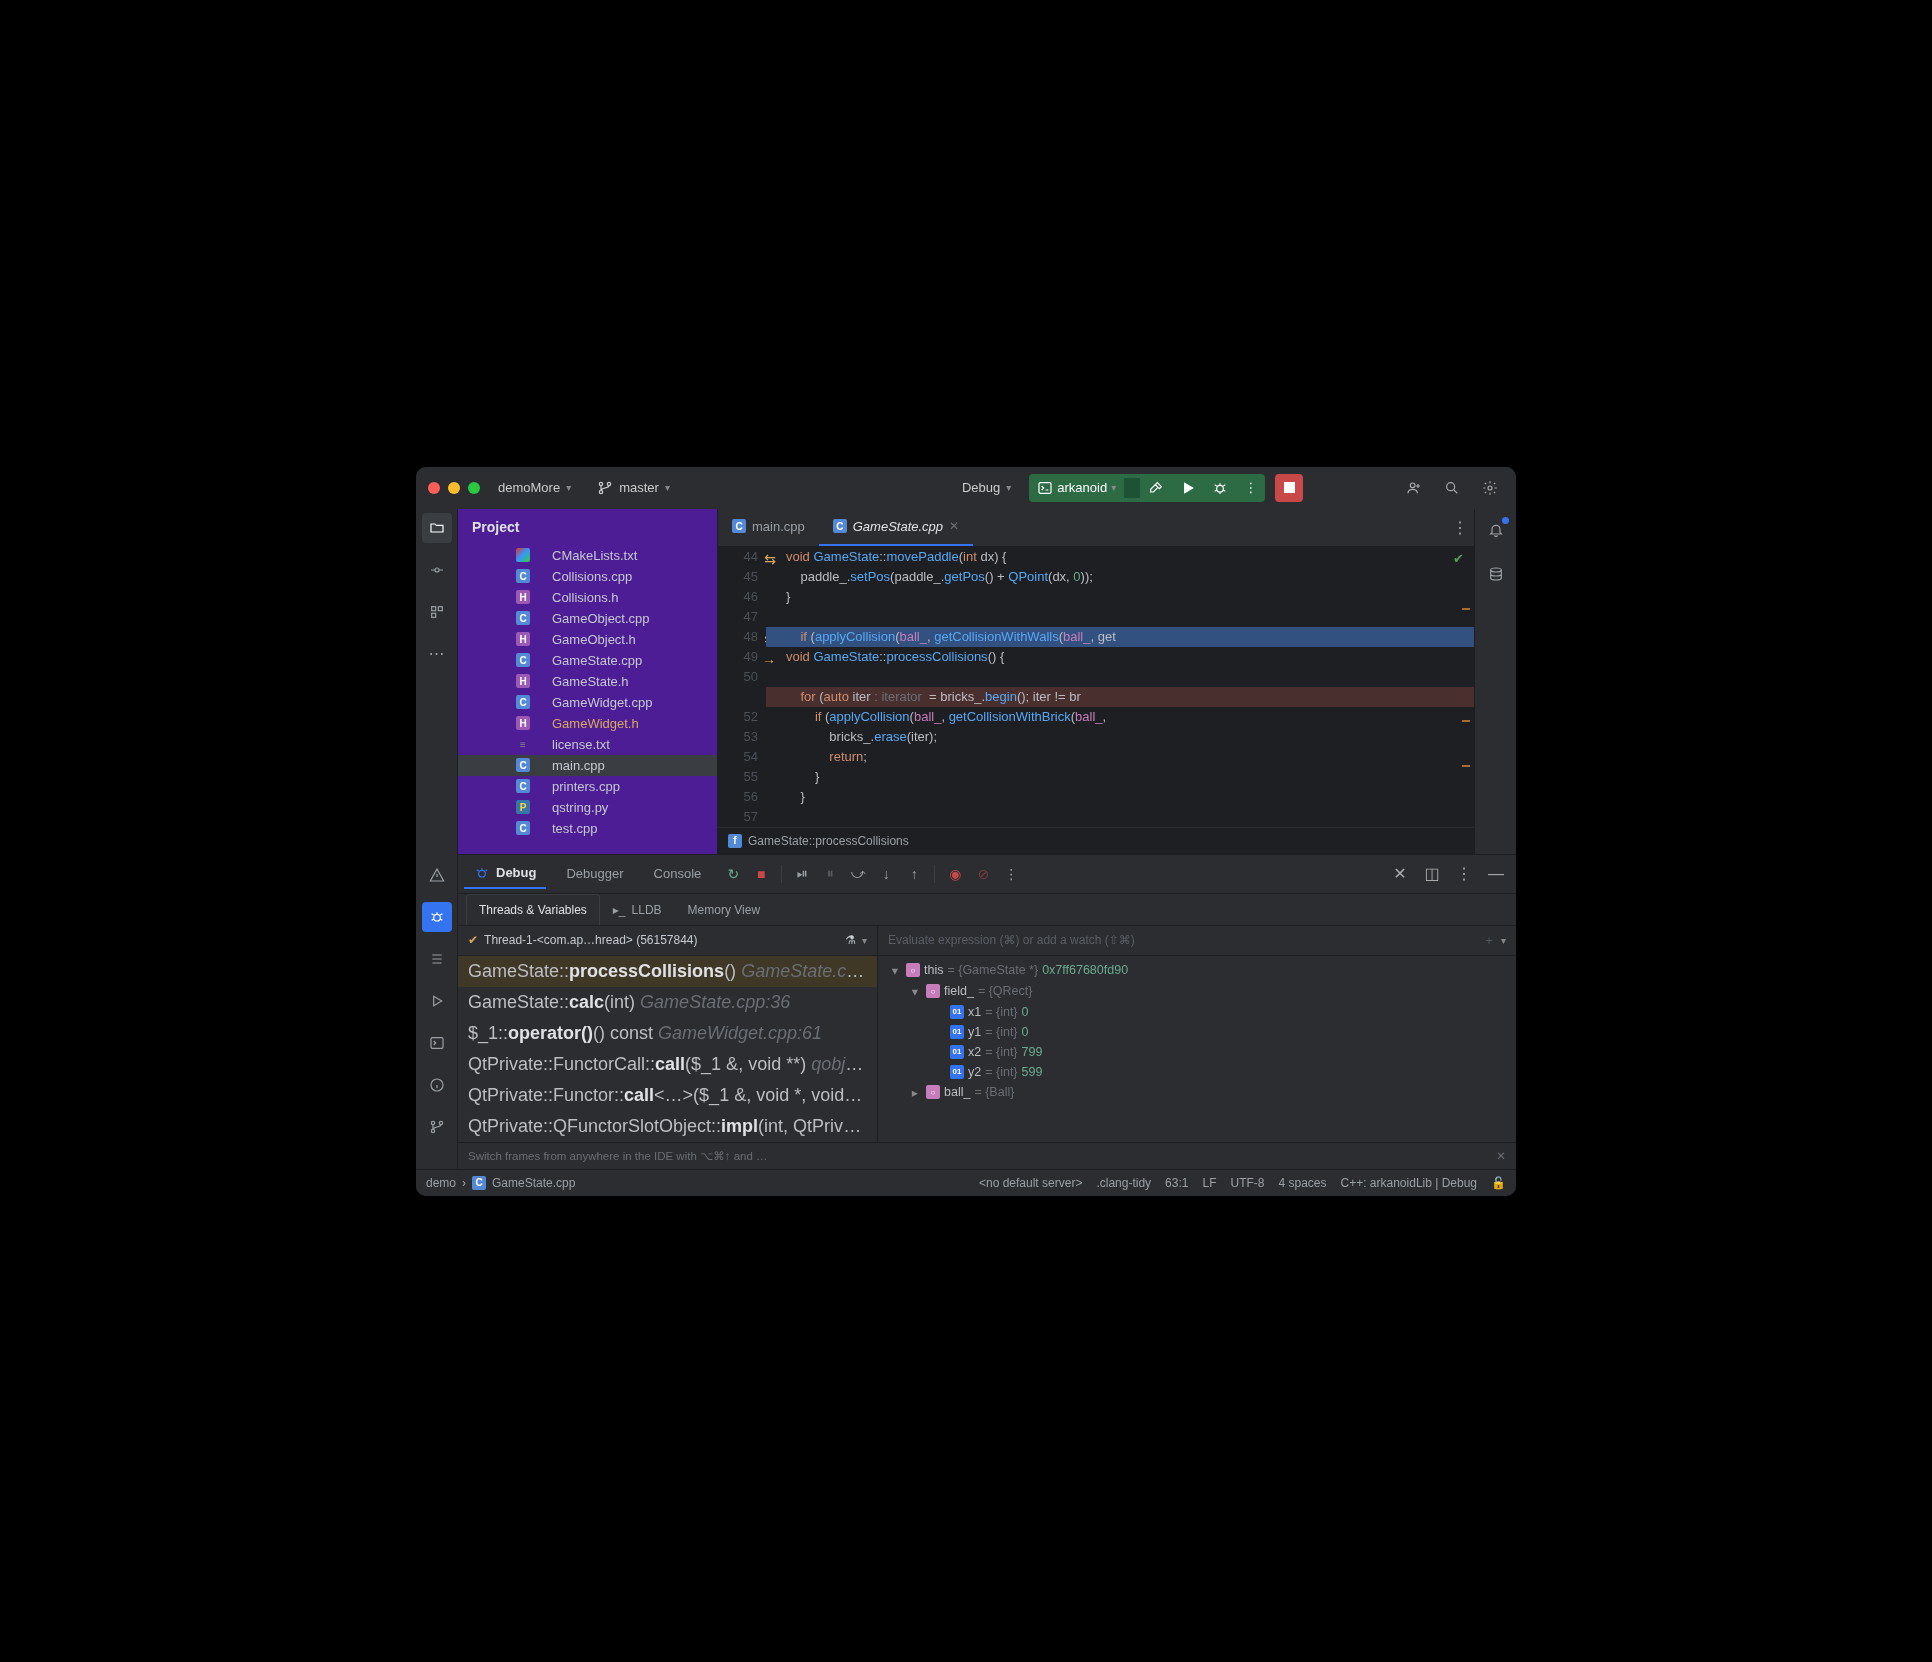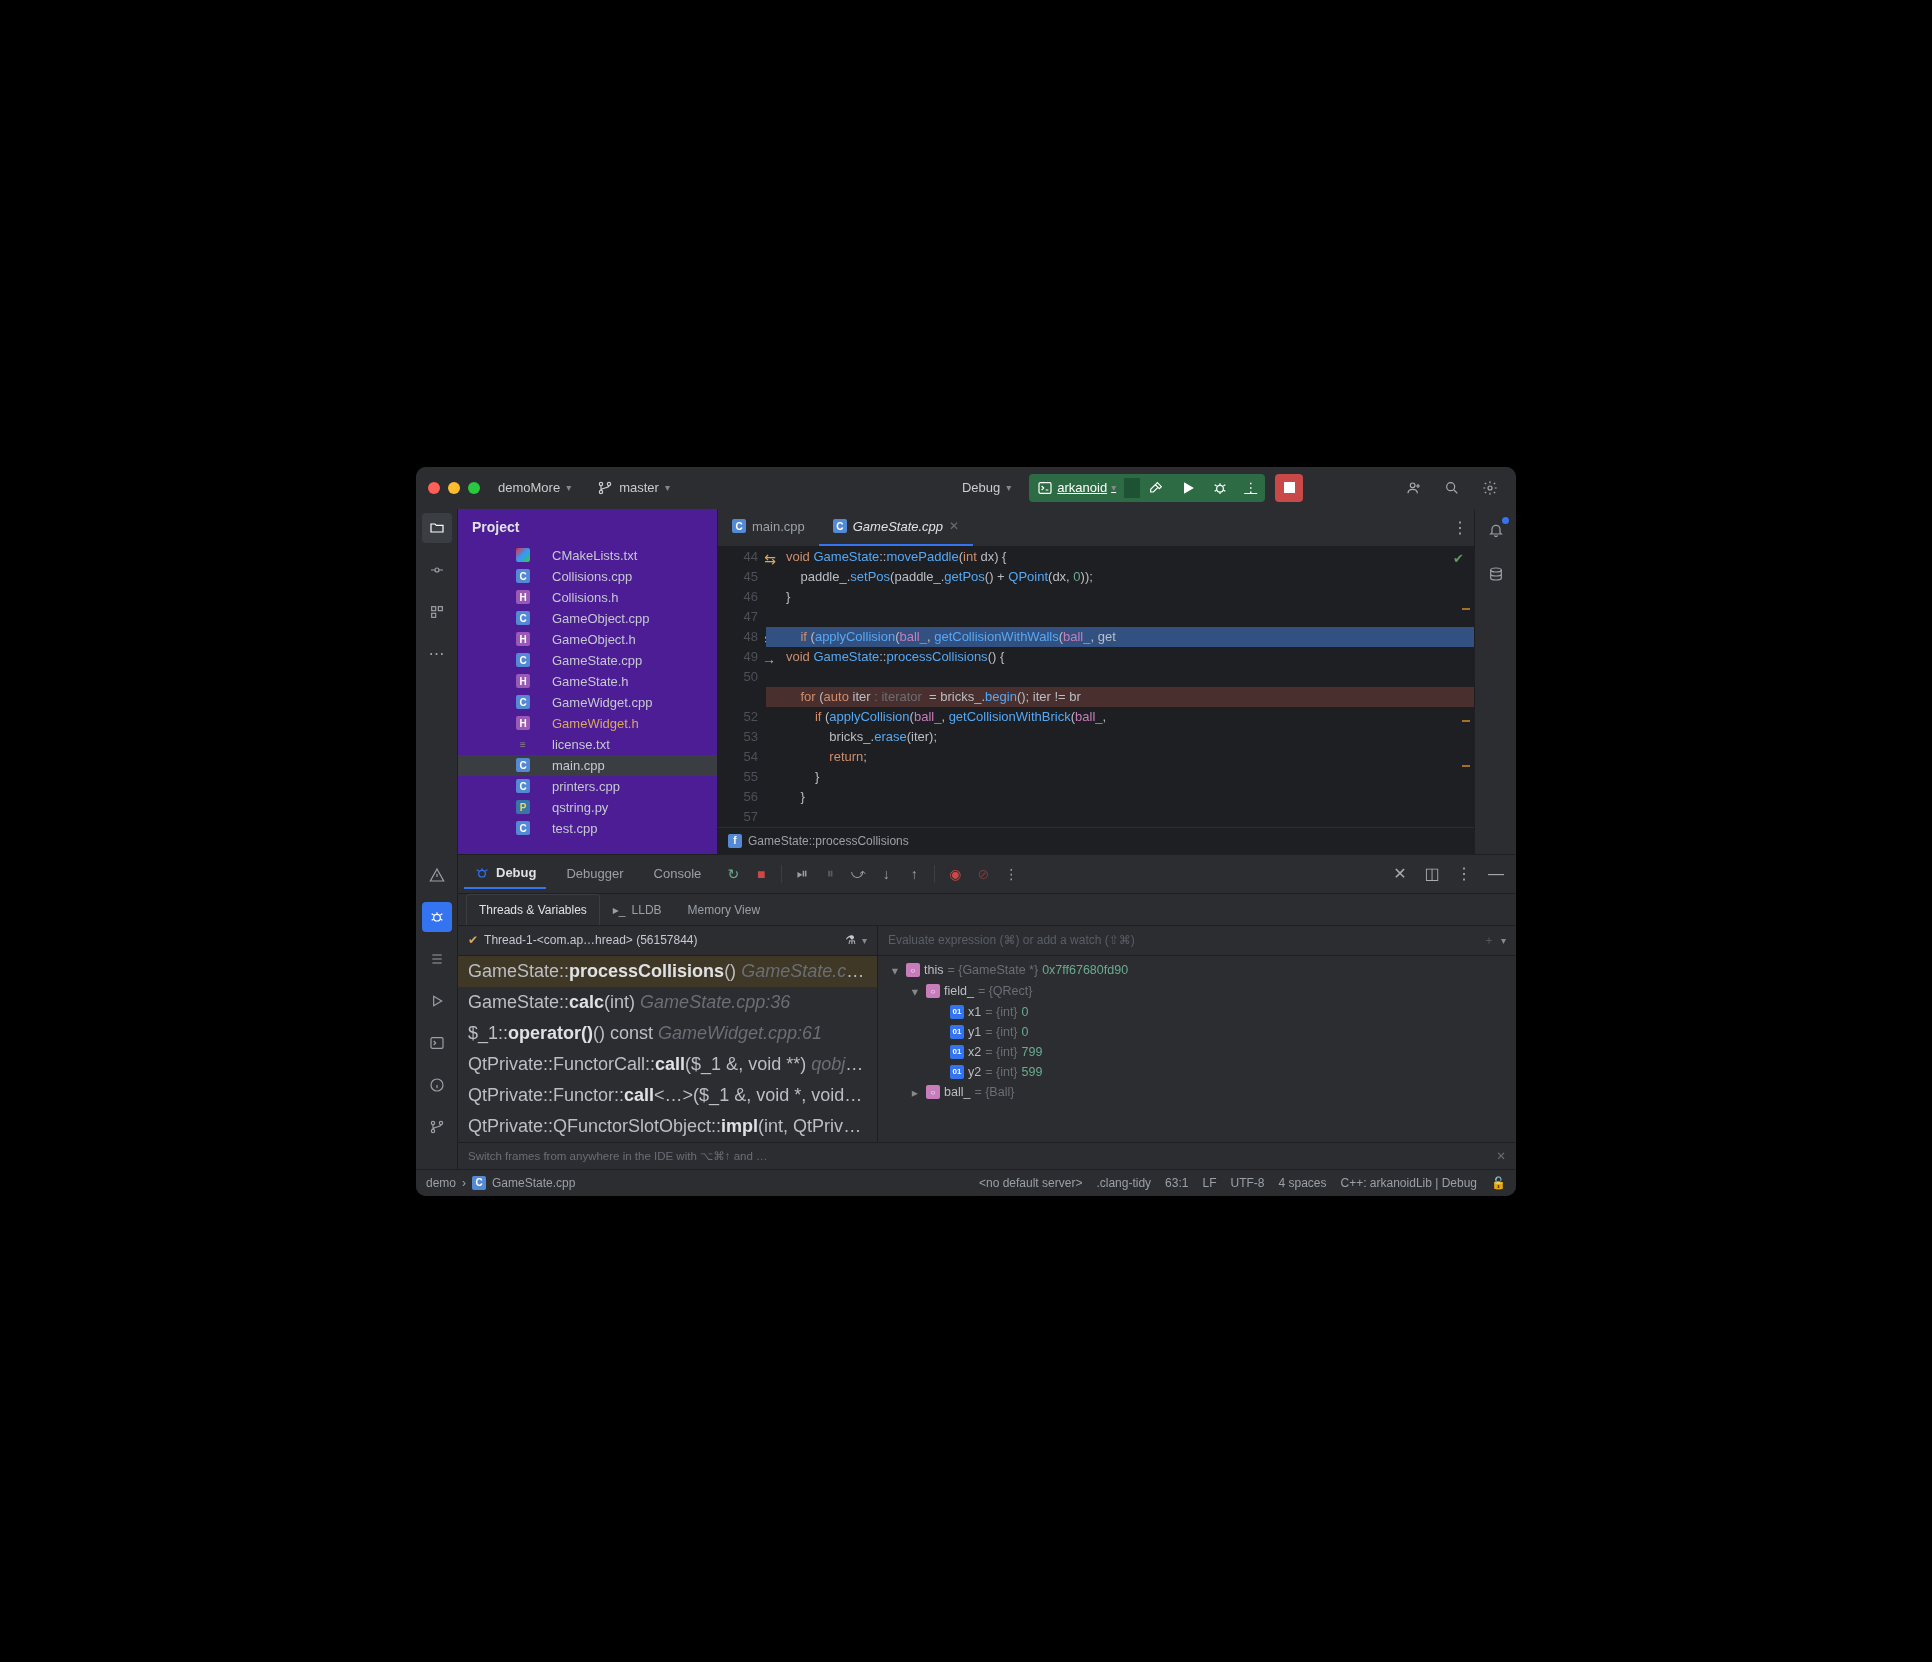--- a/index.html
+++ b/index.html
@@ -6,21 +6,21 @@
 body { background:#000; display:flex; justify-content:center; align-items:center; min-height:100vh; padding:40px; }
 .window { width:1100px; background:#2b2d30; border-radius:10px; overflow:hidden; box-shadow:0 20px 60px rgba(0,0,0,.5); display:flex; flex-direction:column; }
 .titlebar { height:42px; display:flex; align-items:center; padding:0 12px; background:#2b2d30; gap:10px; }
 .traffic { display:flex; gap:8px; }
 .traffic span { width:12px; height:12px; border-radius:50%; }
 .tr-r{background:#ff5f57}.tr-y{background:#febc2e}.tr-g{background:#28c840}
 .tb-item { display:flex; align-items:center; gap:6px; color:#ccc; font-size:13px; padding:4px 8px; border-radius:4px; cursor:pointer; }
 .chev-down { font-size:10px; color:#888; }
 .spacer{flex:1}
 .run-group { display:flex; gap:0; background:#2d6b44; border-radius:4px; overflow:hidden; align-items:center; }
-.run-group > div { padding:6px 8px; display:flex; align-items:center; gap:4px; color:#fff; font-size:13px; cursor:pointer;text-decoration:underline; }
+.run-group > div { padding:6px 8px; display:flex; align-items:center; gap:4px; color:#fff; font-size:13px; cursor:pointer; }
 .sep-v{width:1px;background:#1e5235;height:20px}
 .stop-btn { width:28px; height:28px; background:#c94848; border-radius:4px; display:flex; align-items:center; justify-content:center; cursor:pointer; }
 .stop-btn .sq{width:11px;height:11px;background:#fff}
 .icon-btn { width:28px; height:28px; display:flex; align-items:center; justify-content:center; color:#aaa; cursor:pointer; border-radius:4px; }
 .main-row { display:flex; flex:1; min-height:0; }
 .sidebar-icons { width:42px; background:#2b2d30; border-right:1px solid #1e1f22; display:flex; flex-direction:column; align-items:center; padding-top:4px; gap:12px; }
 .side-ic { width:30px; height:30px; display:flex; align-items:center; justify-content:center; color:#9aa0a6; cursor:pointer; border-radius:4px; font-size:16px; }
 .side-ic.active{background:#3a3d41;color:#fff}
 .project-panel { width:260px; background:#4c1d95; border-right:1px solid #1e1f22; display:flex; flex-direction:column; }
 .panel-header { padding:10px 14px; font-weight:600; color:#dfe1e5; font-size:14px; }

